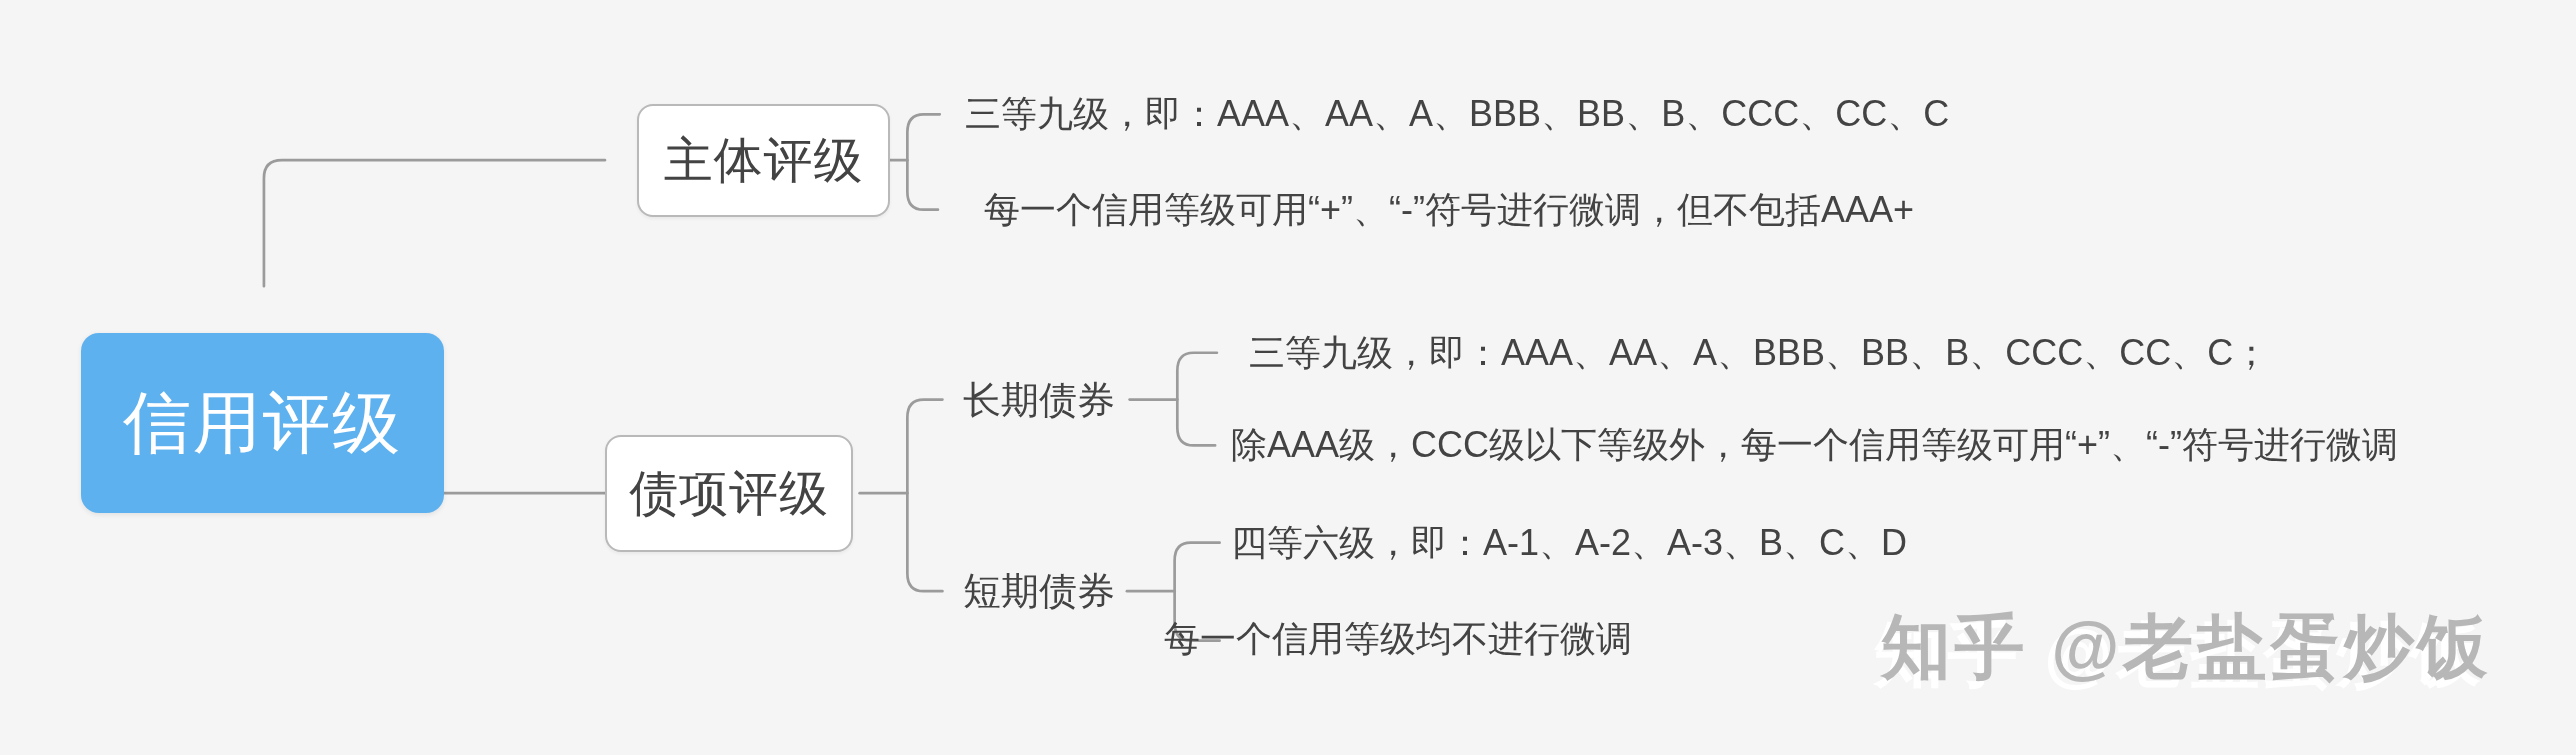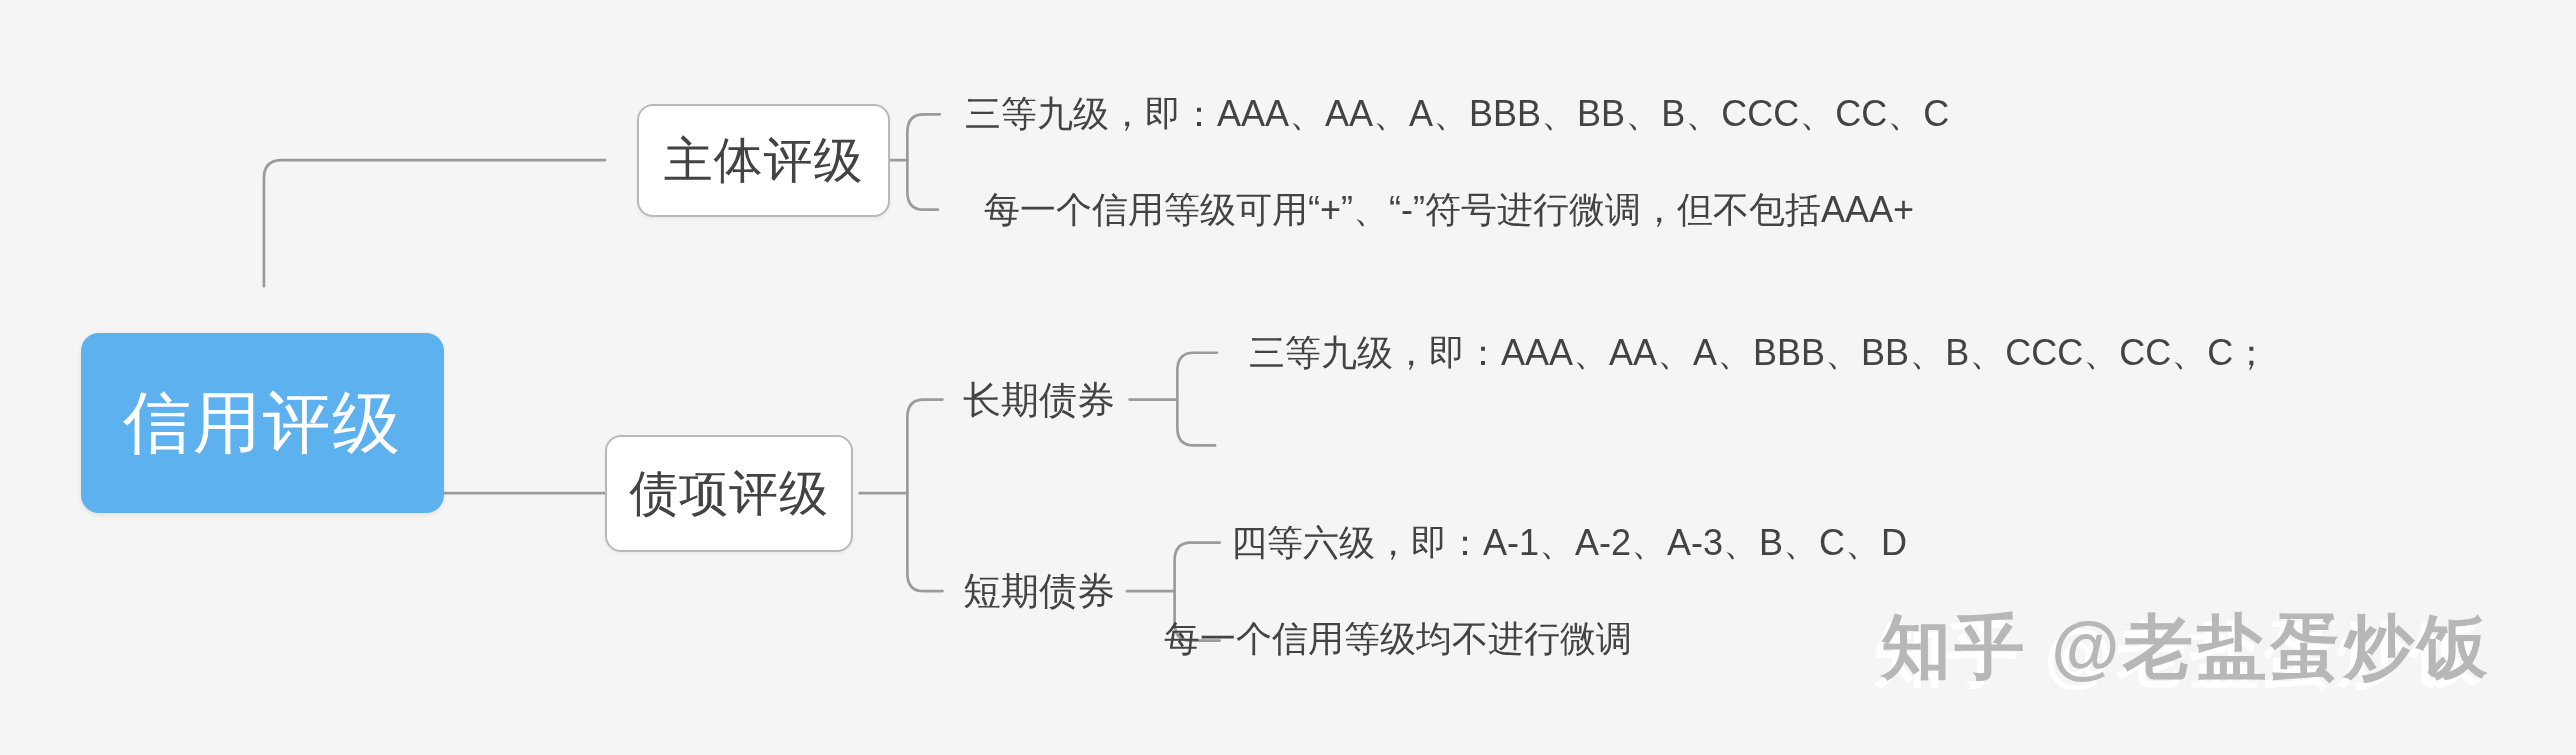--- a/index.html
+++ b/index.html
@@ -87,20 +87,21 @@
   <div class="node-text sub s1">长期债券</div>
 
   <div class="node-text sub s2">短期债券</div>
 
   <div class="node-text leaf l1">三等九级，即：AAA、AA、A、BBB、BB、B、CCC、CC、C</div>
 
   <div class="node-text leaf l2">每一个信用等级可用“+”、“-”符号进行微调，但不包括AAA+</div>
 
   <div class="node-text leaf l3">三等九级，即：AAA、AA、A、BBB、BB、B、CCC、CC、C；</div>
 
+  <div class="node-text leaf l4">除AAA级，CCC级以下等级外，每一个信用等级可用“+”、“-”符号进行微调</div>
 
   <div class="node-text leaf l5">四等六级，即：A-1、A-2、A-3、B、C、D</div>
 
   <div class="node-text leaf l6">每一个信用等级均不进行微调</div>
 
   <div class="watermark">知乎 @老盐蛋炒饭</div>
 
 </div>
 
 

